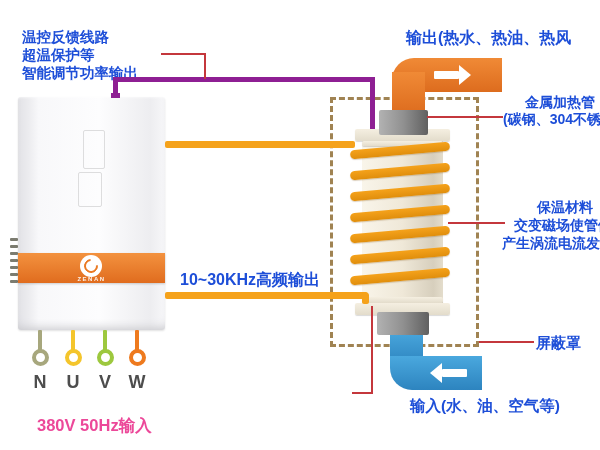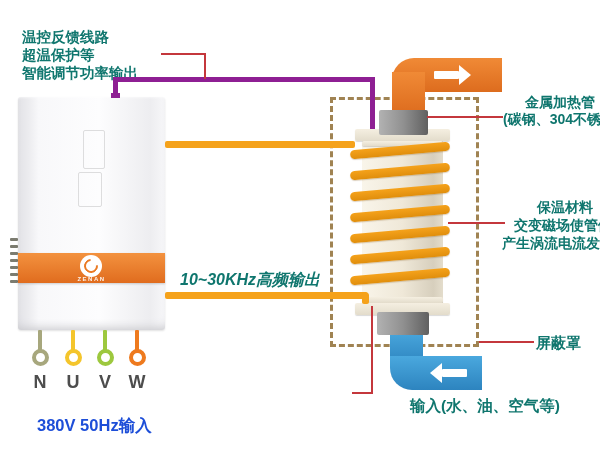--- a/index.html
+++ b/index.html
@@ -1,19 +1,19 @@
 <!DOCTYPE html>
 <html style="--wire-orange: #F5A21B; --pipe-orange: #E8772A; --pipe-blue: #3E9FD4; --wire-purple: #8E1F93; --callout-red: #C4373C; --shield-dash: #A08352; --brand-orange: #EA7A24;"><head>
 <meta charset="utf-8">
 <style>
   html,body{margin:0;padding:0;background:#fff;}
   body{width:600px;height:450px;overflow:hidden;font-family:"Liberation Sans","DejaVu Sans",sans-serif;}
   .stage{position:relative;width:600px;height:450px;background:#ffffff;overflow:hidden;}
   .abs{position:absolute;}
-  .txt{position:absolute;color:#0f766e;font-weight:600;white-space:nowrap;font-size:14px;line-height:18px;}
+  .txt{position:absolute;color:#1d4ed8;font-weight:600;white-space:nowrap;font-size:14px;line-height:18px;}
 
   
   .shield-box{left:330px;top:97px;width:149px;height:250px;border:3px dashed var(--shield-dash);box-sizing:border-box;z-index:1;}
 
   
   .device{left:18px;top:97px;width:147px;height:233px;border-radius:3px;z-index:2;
     background:linear-gradient(to right,#e2e2e6 0%,#ededf0 8%,#f8f8fa 14%,#fdfdfe 55%,#ededf0 90%,#f7f7f9 100%);
     box-shadow:inset 0 -8px 10px -6px #c9c9cd, inset 0 2px 3px -2px #ffffff, 0 1px 2px rgba(0,0,0,.12);}
   .dev-panel{position:absolute;border:1px solid #ddddde;border-radius:2px;background:transparent;}
   .p1{left:65px;top:33px;width:20px;height:37px;}
@@ -125,29 +125,30 @@
   <div class="abs red" style="left:448px;top:222px;width:57px;height:2px;"></div>
   <div class="abs red" style="left:479px;top:341px;width:55px;height:2px;"></div>
   <div class="abs red" style="left:371px;top:306px;width:2px;height:88px;"></div>
   <div class="abs red" style="left:352px;top:392px;width:21px;height:2px;"></div>
 
   <div class="txt" style="left:22px;top:28px;font-size:14.5px;">
     <div>温控反馈线路</div>
     <div>超温保护等</div>
     <div>智能调节功率输出</div>
   </div>
+  <div class="txt" style="left:406px;top:29px;font-size:16px;">输出(热水、热油、热风</div>
   <div class="txt" style="left:525px;top:93px;">金属加热管</div>
   <div class="txt" style="left:503px;top:110px;">(碳钢、304不锈钢)</div>
   <div class="txt" style="left:537px;top:198px;">保温材料</div>
   <div class="txt" style="left:514px;top:216px;">交变磁场使管体</div>
   <div class="txt" style="left:502px;top:234px;">产生涡流电流发热</div>
   <div class="txt" style="left:536px;top:334px;font-size:15px;">屏蔽罩</div>
-  <div class="txt" style="left:180px;top:271px;font-size:16px;font-style:italic;">10~30KHz高频输出</div>
+  <div class="txt" style="left:180px;top:271px;font-size:16px;">10~30KHz高频输出</div>
   <div class="txt" style="left:410px;top:397px;font-size:15.5px;">输入(水、油、空气等)</div>
-  <div class="txt" style="left:37px;top:416px;font-size:16.5px;color:#1d4ed8;">380V 50Hz输入</div>
+  <div class="txt" style="left:37px;top:416px;font-size:16.5px;color:#ec4899;">380V 50Hz输入</div>
 
   <div id="terminals">
       <div class="t-wire" style="left: 38px; top: 330px; height: 21px; background: rgb(167, 167, 125);"></div>
       <div class="ring" style="left: 32px; top: 349px; border-color: rgb(167, 167, 125);"></div>
       <div class="t-label" style="left: 27px; top: 372px;">N</div>
       <div class="t-wire" style="left: 71px; top: 330px; height: 21px; background: rgb(244, 197, 44);"></div>
       <div class="ring" style="left: 65px; top: 349px; border-color: rgb(244, 197, 44);"></div>
       <div class="t-label" style="left: 60px; top: 372px;">U</div>
       <div class="t-wire" style="left: 103px; top: 330px; height: 21px; background: rgb(157, 200, 62);"></div>
       <div class="ring" style="left: 97px; top: 349px; border-color: rgb(157, 200, 62);"></div>

